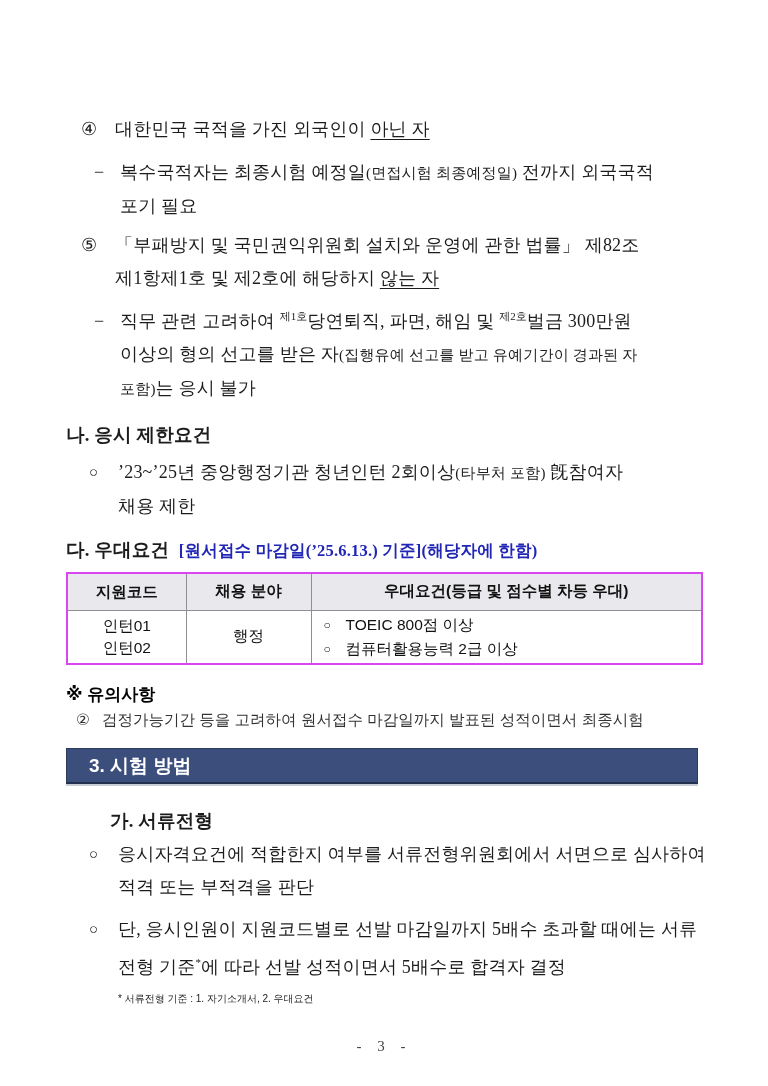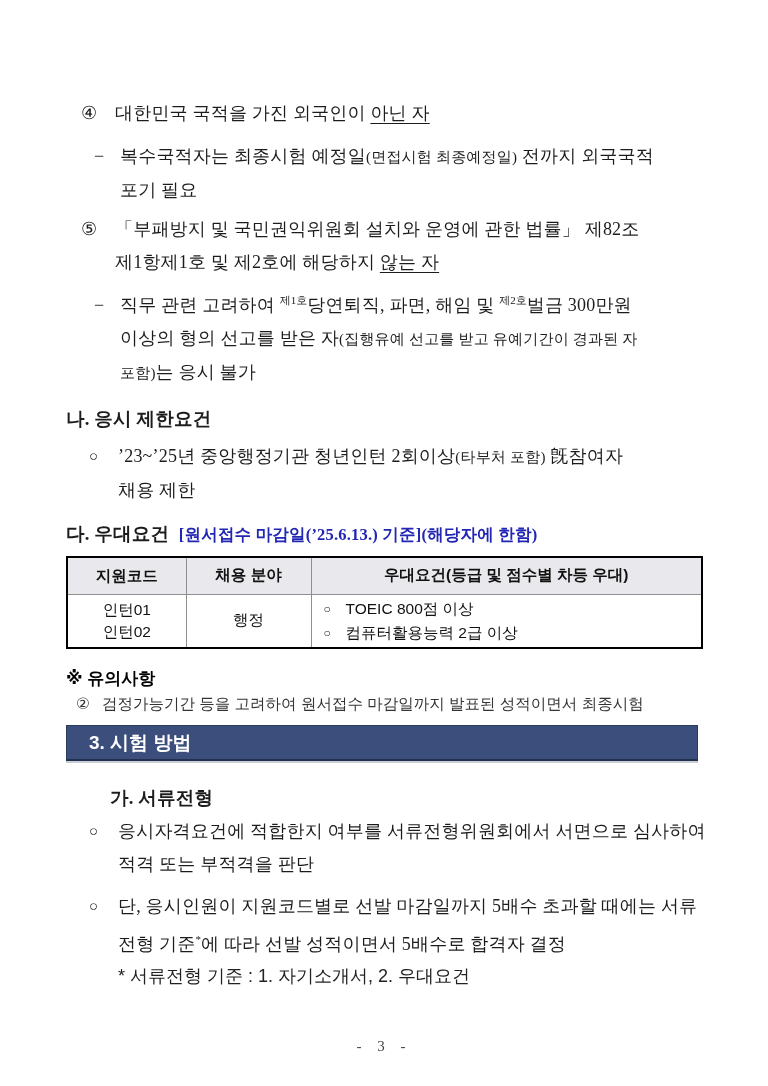--- a/index.html
+++ b/index.html
@@ -9,21 +9,21 @@
   }
   * { box-sizing: border-box; }
   html, body { margin: 0; padding: 0; }
   body {
     width: 768px; height: 1086px;
     background: #ffffff;
     font-family: "Liberation Serif", "DejaVu Serif", serif;
     color: #1c1c1c;
   }
   .page { position: relative; width: 768px; height: 1086px; overflow: hidden; background:#fff; }
-  .content { position: absolute; left: 66px; top: 0; width: 637px; }
+  .content { position: absolute; left: 66px; top: 16px; width: 637px; }
 
   .para { font-size: 18px; line-height: 33px; letter-spacing: 0.2px; }
   .line { white-space: nowrap; }
 
   
   .lvl1 .first { padding-left: 15px; }
   .lvl1 .marker { display: inline-block; width: 34px; }
   .lvl1 .cont { padding-left: 49px; }
 
   
@@ -42,21 +42,21 @@
 
   .hd { font-size: 18.5px; font-weight: bold; line-height: 33px; }
 
   .blue { color: var(--blue-note); font-weight: bold; font-size: 16.5px;
           font-family: "Liberation Serif", serif; text-align: center; }
 
   
   .pref-table { border-collapse: collapse; width: 637px; margin-left: 0;
                 font-family: "Liberation Sans", "DejaVu Sans", sans-serif; }
   .pref-table th, .pref-table td { border: 1px solid #8f8f8f; }
-  .pref-table { border: 2px solid #000000; }
+  .pref-table { border: 2px solid #d946ef; }
   .pref-table th {
     background: var(--table-header-bg);
     font-size: 15.5px; font-weight: bold; color: #111;
     height: 37px; text-align: center; font-family: "Liberation Sans", sans-serif;
   }
   .pref-table td { font-size: 15.5px; color: #111; padding: 2px 0; }
   .td-codes { text-align: center; line-height: 22px; width: 119px; }
   .td-field { text-align: center; width: 125px; }
   .td-pref  { padding-left: 12px !important; line-height: 24px; }
   .td-pref .cb { display: inline-block; width: 22px; font-size: 12px; vertical-align: 1px; }
@@ -77,38 +77,38 @@
     border: 1px solid #2c3b5e;
     border-bottom: 2px solid #24314e;
     color: #ffffff;
     font-family: "Liberation Sans", "DejaVu Sans", sans-serif;
     font-weight: bold; font-size: 19px;
     line-height: 33px; padding-left: 22px;
     box-shadow: 0 2px 0 #c9cdd6;
   }
 
   .footnote { font-family: "Liberation Sans", "DejaVu Sans", sans-serif;
-              font-size: 18px; color: #222; padding-left: 52px; line-height: 26px; }
+              font-size: 10px; color: #222; padding-left: 52px; line-height: 26px; }
 
   .page-footer { position: absolute; left: 0; width: 768px; top: 1038px;
                  text-align: center; font-size: 15px; color: #444; letter-spacing: 6px; }
 
   
   #p-item4      { margin-top: 97px; }
   #p-item4-sub  { margin-top: 10px; }
   #p-item5      { margin-top: 6px; }
   #p-item5-sub  { margin-top: 5px; }
   #na-title     { margin-top: 13px; }
   #na-bullet    { margin-top: 4px; }
   #da-title     { margin-top: 11px; }
   #pref-table   { margin-top: 5px; }
   #notice-title { margin-top: 18px; }
   #notice-1     { margin-top: 7px; }
   #notice-2     { margin-top: 1px; }
-  #section3-bar { margin-top: 9px; }
+  #section3-bar { margin-top: 16px; }
   #ga-title     { margin-top: 21px; margin-left: 44px; }
   #ga-b1        { margin-top: 0px; }
   #ga-b2        { margin-top: 9px; }
   #ga-footnote  { margin-top: 2px; }
 </style>
 </head>
 <body>
 
 <div class="page">
   <div class="content">

